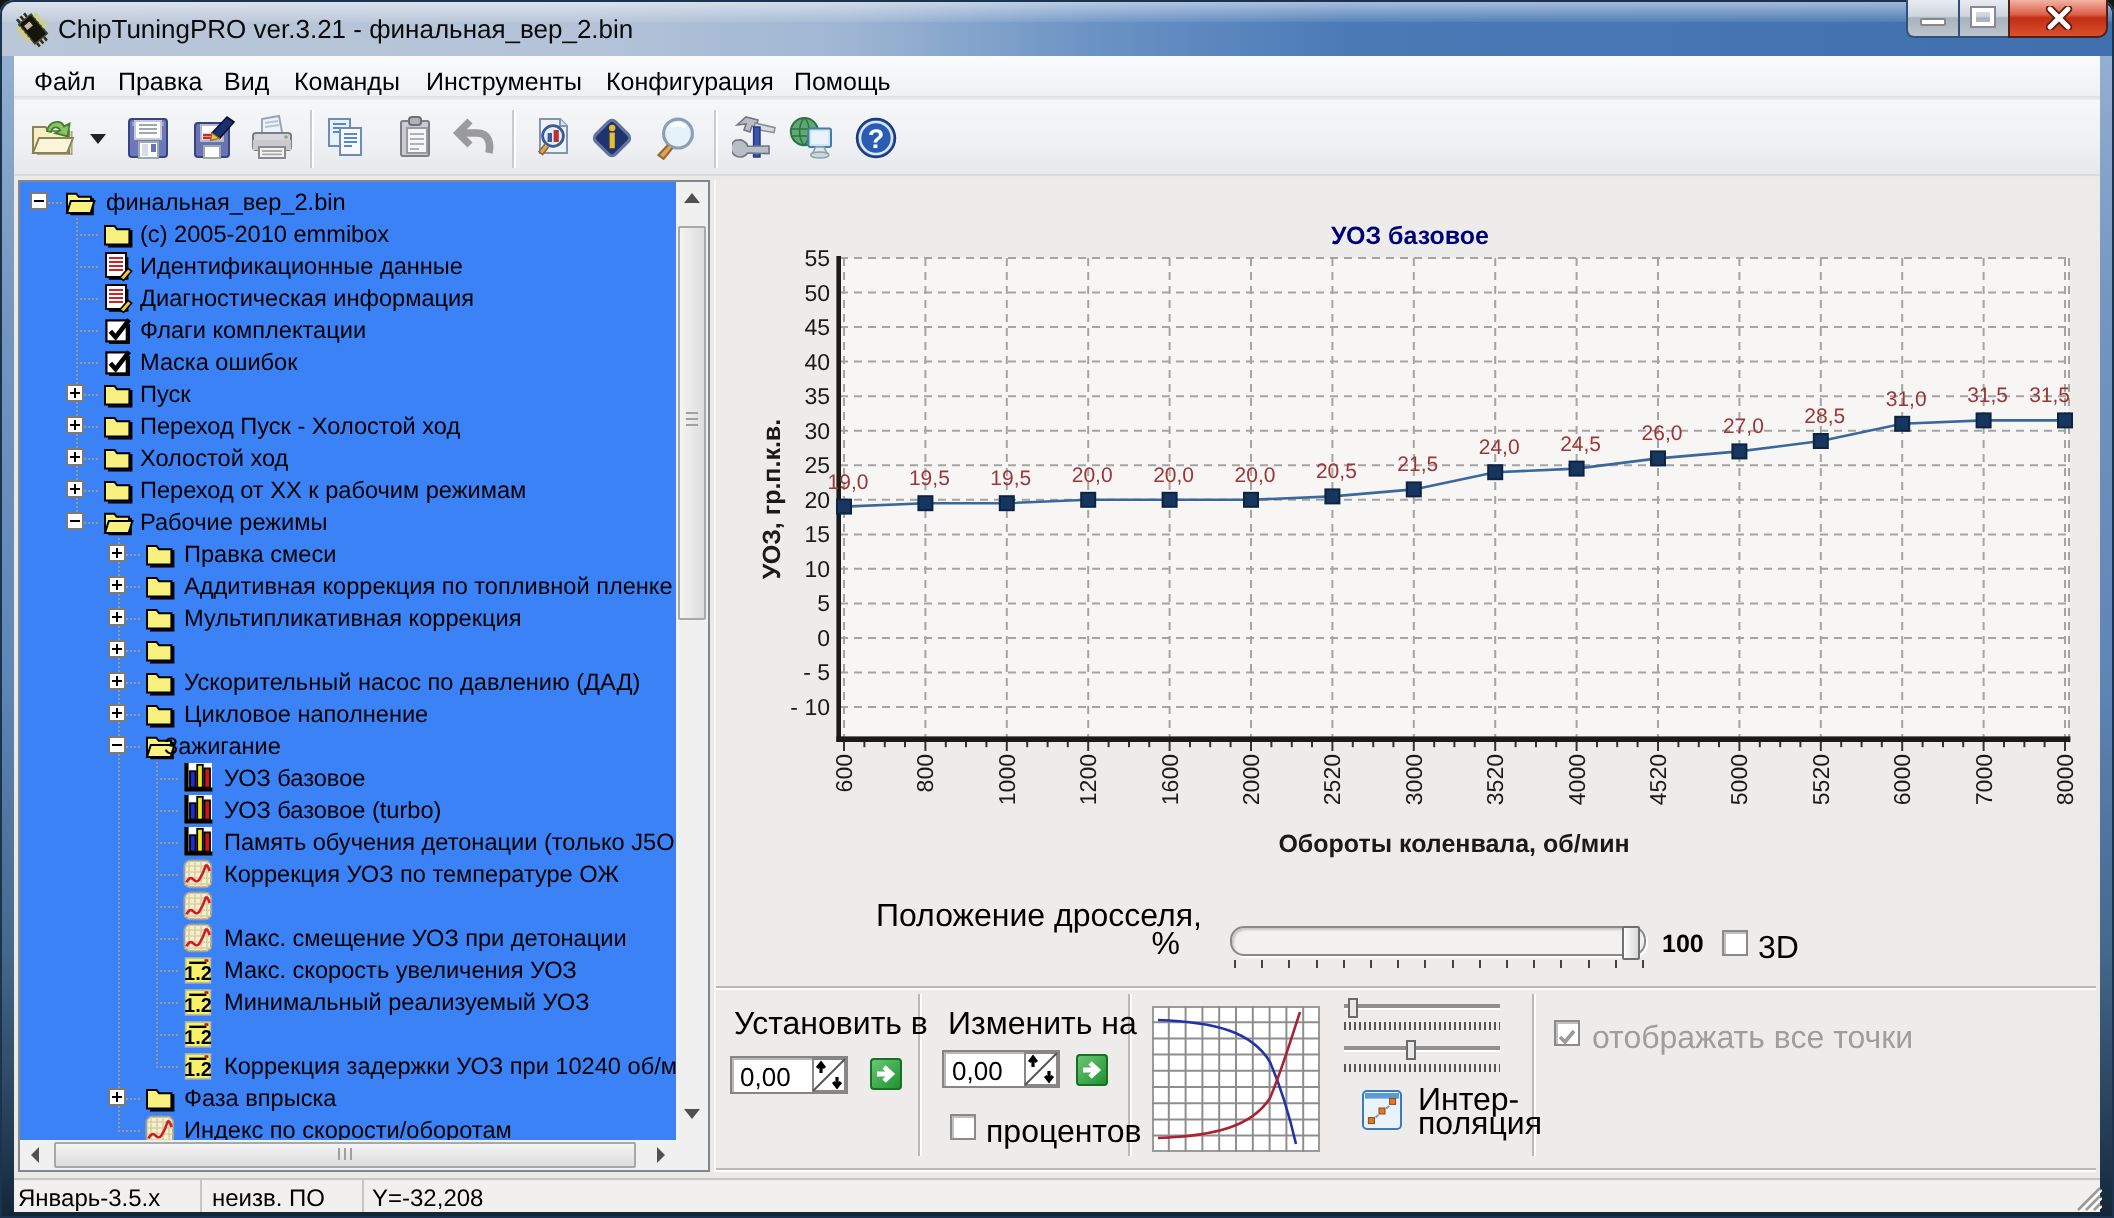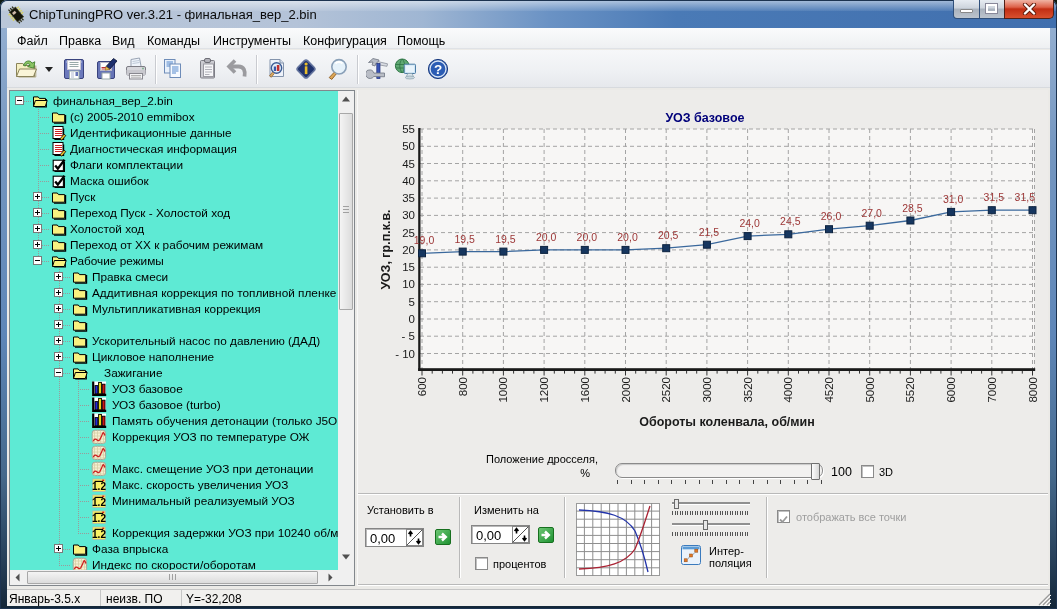--- a/index.html
+++ b/index.html
@@ -12,34 +12,34 @@
  background:linear-gradient(90deg,#bac7d9 0%,#b4c3d8 28%,#9fb6d3 40%,#6a92c4 52%,#4a7ab6 64%,#406fae 100%);}
 #titlebar:after{content:"";position:absolute;left:0;top:0;width:100%;height:10px;border-radius:7px 7px 0 0;
  background:linear-gradient(180deg,rgba(255,255,255,.5),rgba(255,255,255,.08));}
 #title-text{position:absolute;left:29px;top:7px;font-size:13px;color:#0a0a0a;z-index:5}
 #client{position:absolute;left:7px;top:28px;width:1043px;height:578px;background:#ebeae7;}
 #menubar{position:absolute;left:7px;top:28px;width:1043px;height:21px;background:linear-gradient(180deg,#fafbfc,#eef0f2);border-bottom:1px solid #dfe2e6;}
 .menu-item{position:absolute;top:34px;font-size:12.5px;color:#000}
 #toolbar{position:absolute;left:7px;top:50px;width:1043px;height:38px;background:linear-gradient(180deg,#f6f7f9 0%,#eef0f3 60%,#e6e8ec 100%);border-bottom:1px solid #d7dade;}
 .tsep{position:absolute;top:55px;width:2px;height:29px;background:linear-gradient(90deg,#c9cbd0 1px,#fff 1px)}
 .ticon{position:absolute;top:57px;width:24px;height:24px}
-#tree{position:absolute;left:9px;top:90px;width:346px;height:496px;border:1px solid #82878c;background:#5eead4;overflow:hidden}
+#tree{position:absolute;left:9px;top:90px;width:346px;height:496px;border:1px solid #82878c;background:#3b82f6;overflow:hidden}
 .trow{position:absolute;font-size:11.8px;color:#000;white-space:nowrap}
 .ticon16{position:absolute;width:16px;height:16px}
 .pm{position:absolute;width:9px;height:9px;border:1px solid #7a7a7a;background:#fff;z-index:3}
 .pm i{position:absolute;left:1px;top:3px;width:5px;height:1px;background:#000}
 .pm.plus b{position:absolute;left:3px;top:1px;width:1px;height:5px;background:#000}
 .dotv{position:absolute;width:1px;background-image:repeating-linear-gradient(to bottom,#9a9a9a 0 1px,transparent 1px 2px)}
 .doth{position:absolute;height:1px;background-image:repeating-linear-gradient(to right,#9a9a9a 0 1px,transparent 1px 2px)}
 
 .sb-track{position:absolute;background:#f0f0f0}
 .sb-thumb{position:absolute;background:linear-gradient(90deg,#f4f4f4,#dcdcdc);border:1px solid #a8a8a8;border-radius:1px}
 .sb-thumb.h{background:linear-gradient(180deg,#f4f4f4,#dcdcdc)}
 #rightpanel{position:absolute;left:357px;top:90px;width:691px;height:496px;background:#edecea;border-left:1px solid #f8f8f8}
-.lbl{position:absolute;font-size:11px;color:#000;white-space:nowrap}
+.lbl{position:absolute;font-size:16px;color:#000;white-space:nowrap}
 .etchv{position:absolute;width:2px;background:linear-gradient(90deg,#b9b9b9 1px,#fff 1px)}
 .etchh{position:absolute;height:2px;background:linear-gradient(180deg,#b9b9b9 1px,#fff 1px)}
 .spin{position:absolute;width:59px;height:19px;background:#fff;border:1px solid #858585;box-shadow:inset 1px 1px 0 #b9b9b9}
 .spin .val{position:absolute;left:4px;top:2px;font-size:13px;color:#000}
 .greenbtn{position:absolute;width:16px;height:16px;border:1px solid #17701f;border-radius:2px;background:linear-gradient(135deg,#6cc673,#1e9232)}
 .cb{position:absolute;width:13px;height:13px;background:#fff;border:1px solid #8a8a8a;box-shadow:inset 1px 1px 0 #c0c0c0}
 #statusbar{position:absolute;left:7px;top:589px;width:1043px;height:17px;background:#f1f0ee;border-top:1px solid #c6c6c6}
 .ssep{position:absolute;top:590px;width:1px;height:16px;background:#c6c6c6}
 .stext{position:absolute;top:592px;font-size:12px;color:#000;white-space:nowrap}
 
@@ -328,21 +328,21 @@
 <div class="trow" style="left:82px;top:259px">Цикловое наполнение</div>
 <div class="doth" style="left:49px;top:282px;width:12px"></div>
 <div class="pm" style="left:44px;top:277px">
       <i></i>
     </div>
 <div class="ticon16" style="left:62px;top:274px"><svg width="16" height="16" viewBox="0 0 16 16">
         <path d="M1.5 13.5 V3.9 H6.2 L7.4 5.4 H13.5 V7.5" fill="#f8f180" stroke="#000" stroke-width="1"></path>
         <path d="M14.3 6 V14 H3.2" fill="none" stroke="#000" stroke-width="1.2"></path>
         <path d="M1.5 13.5 L3.4 7.5 H15.2 L13.3 13.5 Z" fill="#f8f180" stroke="#000" stroke-width="1"></path>
       </svg></div>
-<div class="trow" style="left:94px;top:275px">Зажигание</div>
+<div class="trow" style="left:72px;top:275px">Зажигание</div>
 <div class="doth" style="left:68px;top:298px;width:12px"></div>
 <div class="ticon16" style="left:81px;top:290px"><svg width="16" height="16" viewBox="0 0 16 16">
         <rect x="1" y="0.5" width="14" height="14.5" fill="#fff"></rect>
         <path d="M2.2 0.5 V13.8 H15.2" stroke="#000" stroke-width="2.2" fill="none"></path>
         <rect x="4" y="4.6" width="2.8" height="8.2" fill="#2428dc" stroke="#000" stroke-width="0.9"></rect>
         <rect x="7.6" y="1.4" width="2.8" height="11.4" fill="#f2e41c" stroke="#000" stroke-width="0.9"></rect>
         <rect x="11.2" y="3.2" width="2.8" height="9.6" fill="#d41414" stroke="#000" stroke-width="0.9"></rect>
       </svg></div>
 <div class="trow" style="left:102px;top:291px">УОЗ базовое</div>
 <div class="doth" style="left:68px;top:314px;width:12px"></div>
@@ -611,21 +611,21 @@
     <text transform="translate(995.8,377) rotate(-90)" font-size="11.5" fill="#1a1a1a" text-anchor="end">7000</text>
     <text transform="translate(1036.5,377) rotate(-90)" font-size="11.5" fill="#1a1a1a" text-anchor="end">8000</text>
     <text x="705" y="122" font-size="12.5" font-weight="bold" fill="#00007a" text-anchor="middle">УОЗ базовое</text>
     <text transform="translate(390,249.5) rotate(-90)" font-size="12.5" font-weight="bold" fill="#1a1a1a" text-anchor="middle">УОЗ, гр.п.к.в.</text>
     <text x="727" y="426" font-size="12.5" font-weight="bold" fill="#1a1a1a" text-anchor="middle">Обороты коленвала, об/мин</text>
   </svg>
 <div class="lbl" style="left:438px;top:452px;width:160px;text-align:right;line-height:14px">Положение дросселя,<br><span style="margin-right:8px">%</span></div>
 <div class="abs" style="left:615px;top:463px;width:208px;height:15px;border:1px solid #8a8a8a;border-radius:7px;background:#f2f1f0;box-shadow:inset 1px 1px 1px #c8c8c8, 1px 1px 0 #fff"></div>
 <div class="abs" style="left:811px;top:463px;width:9px;height:17px;background:linear-gradient(90deg,#fdfdfd,#d8d8d8);border:1px solid #707070;border-radius:1px"></div>
 <div class="abs" style="left:617px;top:480px;width:205px;height:4px;background-image:repeating-linear-gradient(to right,#444 0 1px,transparent 1px 13.6px)"></div>
-<div class="abs" style="left:831px;top:465px;font-size:12.5px;font-weight:normal">100</div>
+<div class="abs" style="left:831px;top:465px;font-size:12.5px;font-weight:bold">100</div>
 <div class="cb" style="left:861px;top:465px"></div>
 <div class="lbl" style="left:879px;top:466px">3D</div>
 <div class="etchh" style="left:358px;top:493px;width:690px"></div>
 <div class="etchh" style="left:358px;top:584px;width:690px"></div>
 <div class="etchv" style="left:459px;top:497px;height:81px"></div>
 <div class="etchv" style="left:564px;top:497px;height:81px"></div>
 <div class="etchv" style="left:766px;top:497px;height:81px"></div>
 <div class="lbl" style="left:367px;top:504px">Установить в</div>
 <div class="spin" style="left:365px;top:528px">
     <span class="val">0,00</span>

